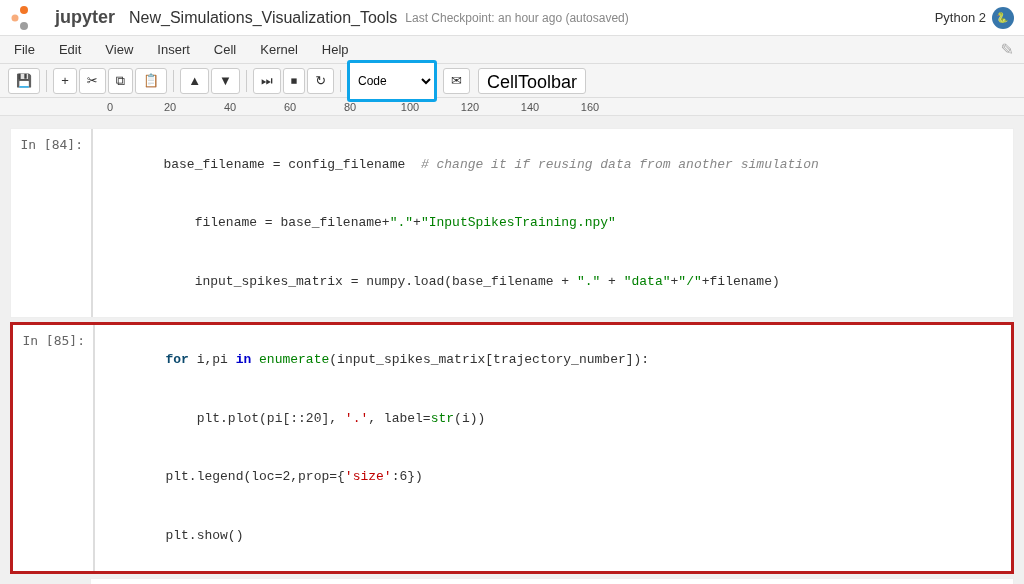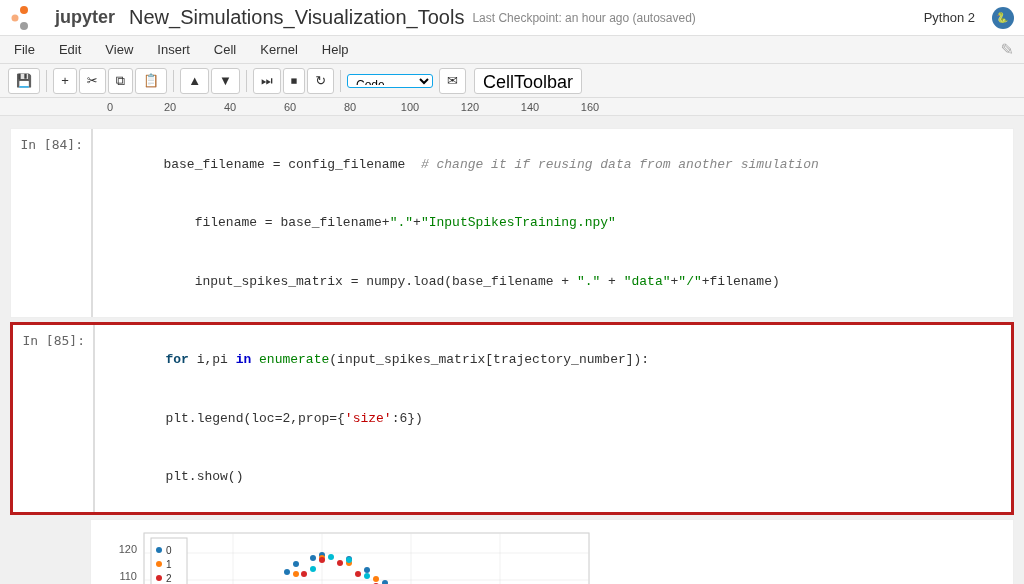--- a/index.html
+++ b/index.html
@@ -4,45 +4,45 @@
   <style>
     * { margin: 0; padding: 0; box-sizing: border-box; }
     body { font-family: Arial, sans-serif; background: #fff; width: 1024px; height: 584px; overflow: hidden; font-size: 13px; }
 
     
     #topbar {
       display: flex; align-items: center; background: #fff; border-bottom: 1px solid #e0e0e0;
       padding: 4px 10px; height: 36px;
     }
     #jupyter-logo { display: flex; align-items: center; gap: 17px; margin-right: 14px; }
-    #notebook-title { font-size: 20px; color: #333; font-weight: normal; margin-right: 8px; }
+    #notebook-title { font-size: 16px; color: #333; font-weight: normal; margin-right: 8px; }
     #checkpoint-info { font-size: 12px; color: #888; }
-    #python-badge { margin-left: auto; display: flex; align-items: center; gap: 17px; }
+    #python-badge { margin-left: auto; display: flex; align-items: center; gap: 6px; }
 
     
     #menubar {
       display: flex; align-items: center; background: #f5f5f5; border-bottom: 1px solid #ddd;
       padding: 2px 10px; height: 28px; gap: 16px;
     }
     .menu-item { font-size: 13px; color: #333; cursor: pointer; padding: 2px 4px; }
 
     
     #toolbar {
       display: flex; align-items: center; background: #f5f5f5; border-bottom: 1px solid #ddd;
       padding: 2px 8px; height: 34px; gap: 2px;
     }
     .tb-btn {
       border: 1px solid #ccc; background: #fff; border-radius: 3px;
       padding: 3px 7px; cursor: pointer; font-size: 13px; color: #333;
       display: flex; align-items: center; justify-content: center; height: 26px;
     }
     .tb-sep { width: 1px; background: #ccc; height: 22px; margin: 0 4px; }
     .tb-select {
-      border: 1px solid #0ea5e9; background: #fff; border-radius: 3px;
-      padding: 2px 4px; height: 14px; font-size: 12px; cursor: pointer;
+      border: 3px solid #0ea5e9; background: #fff; border-radius: 3px;
+      padding: 2px 4px; height: 42px; font-size: 12px; cursor: pointer;
     }
     #celltoolbar-btn {
       border: 1px solid #ccc; background: #fff; border-radius: 3px;
       padding: 3px 8px; font-size: 18px; height: 26px; cursor: pointer; margin-left: 6px;
     }
     #mail-btn {
       border: 1px solid #ccc; background: #fff; border-radius: 3px;
       padding: 3px 7px; font-size: 13px; height: 26px; cursor: pointer;
     }
 
@@ -148,20 +148,23 @@
         <span style="color:#333;">    input_spikes_matrix = numpy.load(base_filename + </span><span style="color:#008000;">"."</span><span style="color:#333;"> + </span><span style="color:#008000;">"data"</span><span style="color:#333;">+</span><span style="color:#008000;">"/"</span><span style="color:#333;">+filename)</span>
       </div>
     </div>
   </div>
 
   <div class="cell" style="margin: 4px 10px 4px 10px; border: 3px solid #b91c1c;">
     <div class="cell-prompt">In [85]:</div>
     <div class="cell-content">
       <div class="code-line">
         <span style="color:#0c4a6e;font-weight:bold;">for</span><span style="color:#333;text-align:right;"> i,pi </span><span style="color:#0000cc;font-weight:bold;">in</span><span style="color:#333;"> </span><span style="color:#008000;">enumerate</span><span style="color:#333;">(input_spikes_matrix[trajectory_number]):</span>
+      </div>
+      <div class="code-line">
+        <span style="color:#333;">    plt.plot(pi[::20], </span><span style="color:#c00000;">'.'</span><span style="color:#333;">, label=</span><span style="color:#008000;">str</span><span style="color:#333;">(i))</span>
       </div>
       <div class="code-line">
         <span style="color:#333;">plt.legend(loc=2,prop={</span><span style="color:#c00000;">'size'</span><span style="color:#333;">:6})</span>
       </div>
       <div class="code-line">
         <span style="color:#333;">plt.show()</span>
       </div>
     </div>
   </div>
 

